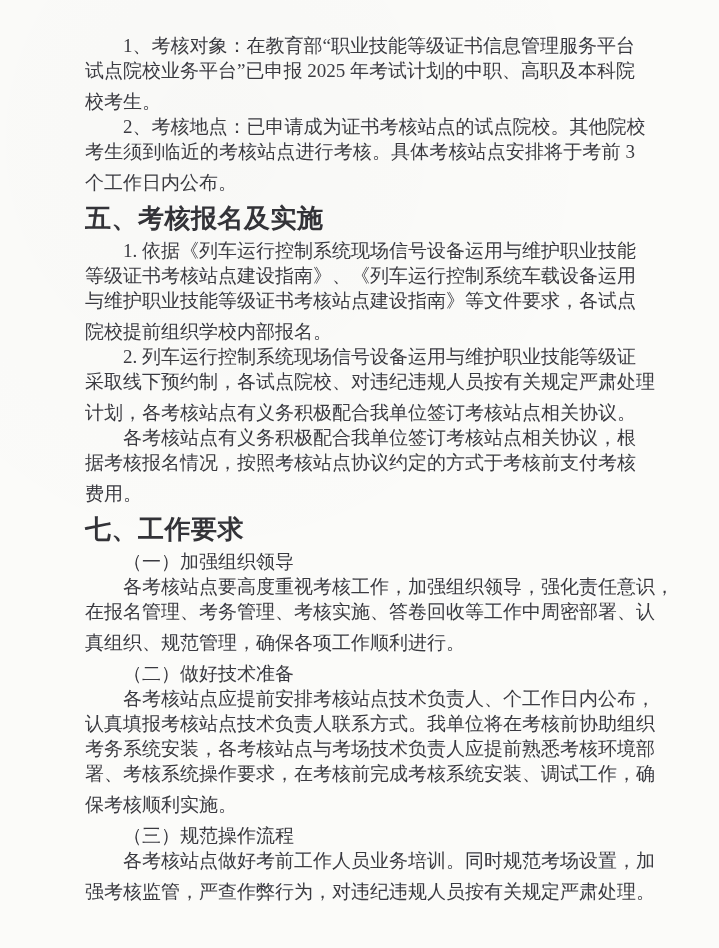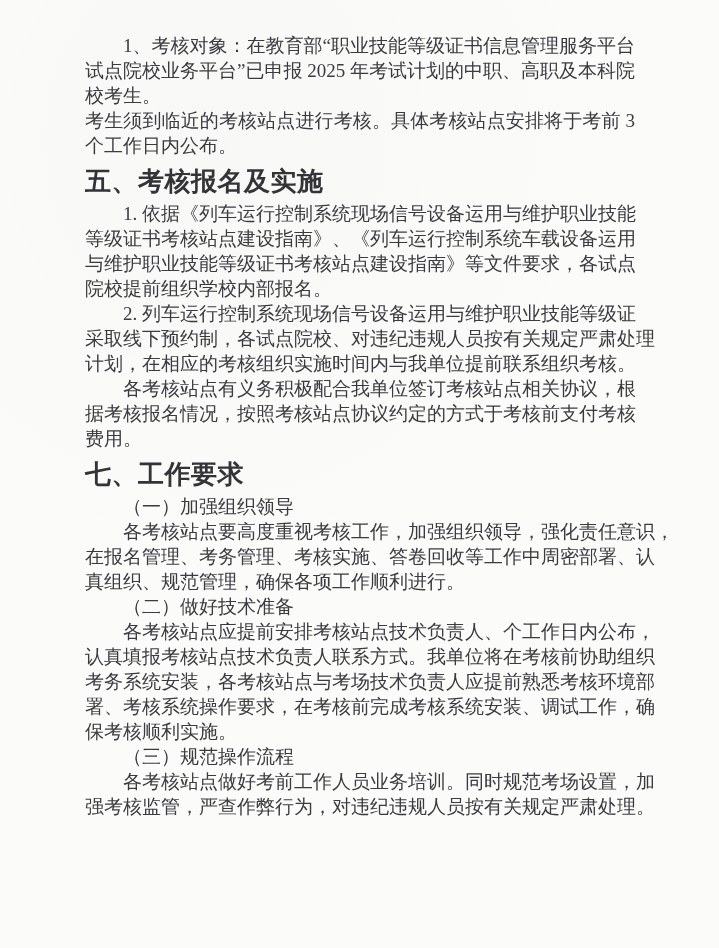--- a/index.html
+++ b/index.html
@@ -21,55 +21,56 @@
       #fbfbf9;
   }
   .block { margin: 0; }
   .line {
     text-align: justify;
     text-align-last: justify;
     height: 25px;
     overflow: visible;
     white-space: nowrap;
   }
-  .line.last { text-align-last: left; }
+  .line.last { text-align-last: left; margin-top: 6px; }
   .line.indent { text-indent: 2em; }
   .heading {
     font-weight: bold;
     margin: 11px 0 7px 0;
     font-size: 26px;
     color: #333338;
     letter-spacing: 0.5px;
   }
 </style>
 </head>
 <body>
 
 <div class="page">
   <div id="doc-blocks">
       <div class="block">
         <div class="line indent">1、考核对象：在教育部“职业技能等级证书信息管理服务平台</div>
         <div class="line">试点院校业务平台”已申报 2025 年考试计划的中职、高职及本科院</div>
         <div class="line last">校考生。</div>
       </div>
       <div class="block">
+        <div class="line indent">2、考核地点：已申请成为证书考核站点的试点院校。其他院校</div>
         <div class="line">考生须到临近的考核站点进行考核。具体考核站点安排将于考前 3</div>
         <div class="line last">个工作日内公布。</div>
       </div>
       <div class="heading">五、考核报名及实施</div>
       <div class="block">
         <div class="line indent">1. 依据《列车运行控制系统现场信号设备运用与维护职业技能</div>
         <div class="line">等级证书考核站点建设指南》、《列车运行控制系统车载设备运用</div>
         <div class="line">与维护职业技能等级证书考核站点建设指南》等文件要求，各试点</div>
         <div class="line last">院校提前组织学校内部报名。</div>
       </div>
       <div class="block">
         <div class="line indent">2. 列车运行控制系统现场信号设备运用与维护职业技能等级证</div>
         <div class="line">采取线下预约制，各试点院校、对违纪违规人员按有关规定严肃处理</div>
-        <div class="line last">计划，在相应的考核组织实施时间内与我单位提前联系组织考核。</div>
+        <div class="line last">计划，各考核站点有义务积极配合我单位签订考核站点相关协议。</div>
       </div>
       <div class="block">
         <div class="line indent">各考核站点有义务积极配合我单位签订考核站点相关协议，根</div>
         <div class="line">据考核报名情况，按照考核站点协议约定的方式于考核前支付考核</div>
         <div class="line last">费用。</div>
       </div>
       <div class="heading">七、工作要求</div>
       <div class="block">
         <div class="line indent last">（一）加强组织领导</div>
       </div>

